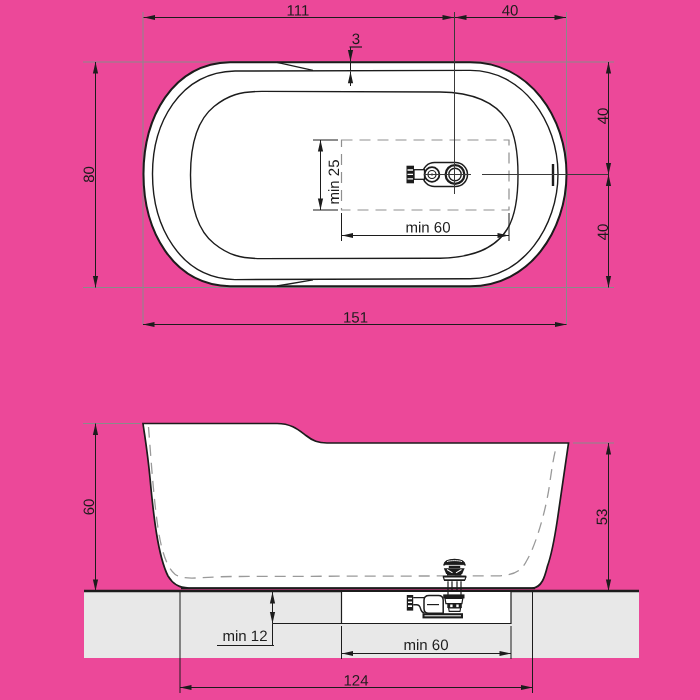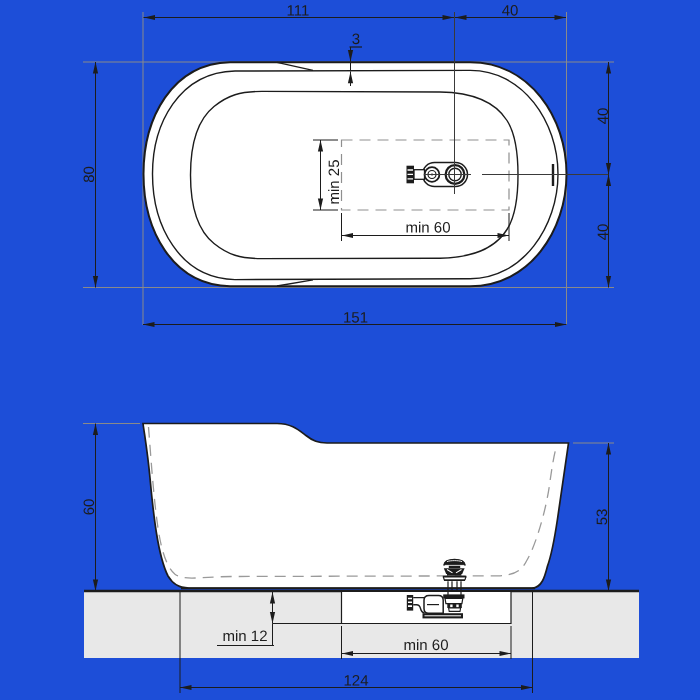--- a/index.html
+++ b/index.html
@@ -1,16 +1,16 @@
 <!DOCTYPE html>
 <html><head>
 <meta charset="utf-8">
 <style>
   html,body{margin:0;padding:0;background:#ffffff;}
-  .wrap{width:700px;height:700px;position:relative;background:#1d4ed8;}
+  .wrap{width:700px;height:700px;position:relative;background:#ec4899;}
   text{font-family:"Liberation Sans",sans-serif;fill:#1c1c1c;text-rendering:geometricPrecision;}
 </style>
 </head>
 <body>
 <div class="wrap">
 <svg width="700" height="700" viewBox="0 0 700 700" xmlns="http://www.w3.org/2000/svg">
 <defs>
   <marker id="ae" markerWidth="13" markerHeight="7" refX="12" refY="3.5" orient="auto" markerUnits="userSpaceOnUse">
     <path d="M12,3.5 L0.5,0.9 L0.5,6.1 z" fill="#1c1c1c"></path>
   </marker>

